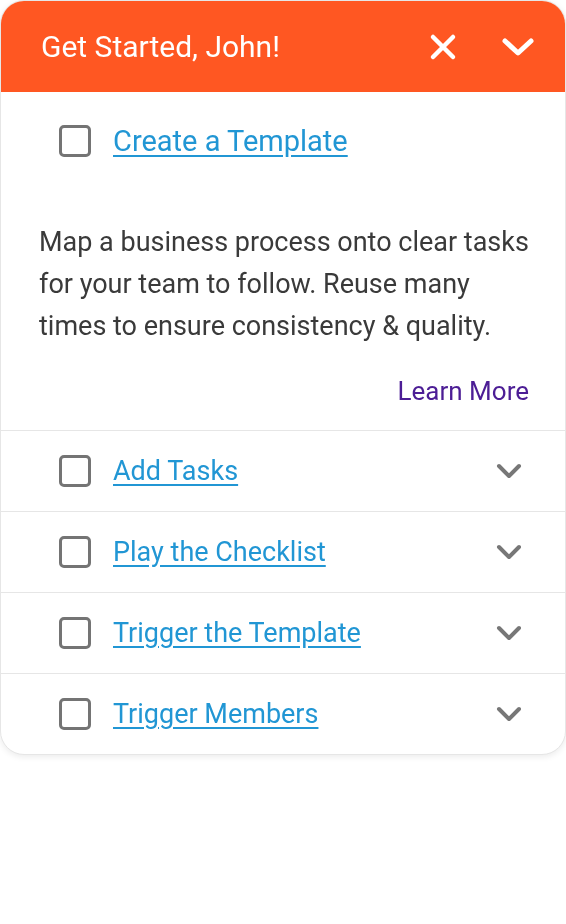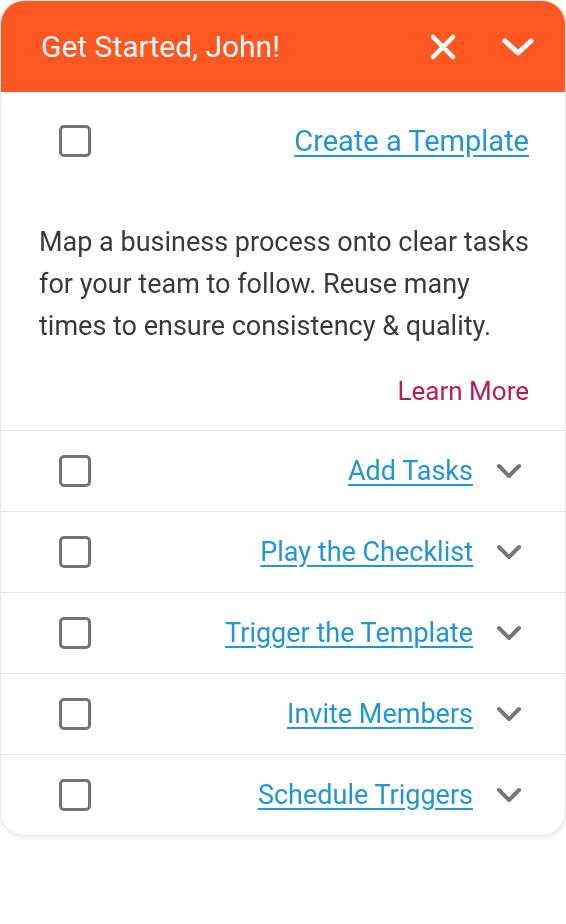--- a/index.html
+++ b/index.html
@@ -74,38 +74,37 @@
       flex-shrink: 0;
     }
     .item-link {
       color: #2196d4;
       font-size: 27px;
       font-weight: 400;
       text-decoration: underline;
       text-underline-offset: 4px;
       flex: 1;
       cursor: pointer;
-      text-align: right;
     }
     .expanded-link {
       font-size: 29px;
     }
     .description {
       color: #3a3a3a;
       font-size: 27px;
       line-height: 1.55;
       padding: 0 0 28px 2px;
       margin-top: 36px;
     }
     .learn-more {
       text-align: right;
       padding-right: 0;
     }
     .learn-more-link {
-      color: #be185d;
+      color: #4c1d95;
       font-size: 26px;
       cursor: pointer;
     }
     .chevron-small {
       flex-shrink: 0;
       display: inline-flex;
       align-items: center;
       margin-right: 6px;
     }
   </style>
@@ -167,32 +166,23 @@
       <a class="item-link">Trigger the Template</a>
       <span class="chevron-small">
         <svg width="28" height="18" viewBox="0 0 28 18" fill="none">
           <path d="M4 4 L14 14 L24 4" stroke="#777777" stroke-width="4" stroke-linecap="round" stroke-linejoin="round"></path>
         </svg>
       </span>
     </div>
 
     <div class="item-row">
       <span class="checkbox"></span>
-      <a class="item-link">Invite Members</a>
+      <a class="item-link">Trigger Members</a>
       <span class="chevron-small">
         <svg width="28" height="18" viewBox="0 0 28 18" fill="none">
           <path d="M4 4 L14 14 L24 4" stroke="#777777" stroke-width="4" stroke-linecap="round" stroke-linejoin="round"></path>
         </svg>
       </span>
     </div>
 
-    <div class="item-row">
-      <span class="checkbox"></span>
-      <a class="item-link">Schedule Triggers</a>
-      <span class="chevron-small">
-        <svg width="28" height="18" viewBox="0 0 28 18" fill="none">
-          <path d="M4 4 L14 14 L24 4" stroke="#777777" stroke-width="4" stroke-linecap="round" stroke-linejoin="round"></path>
-        </svg>
-      </span>
-    </div>
 
   </div>
 </div>
 
 </body></html>

